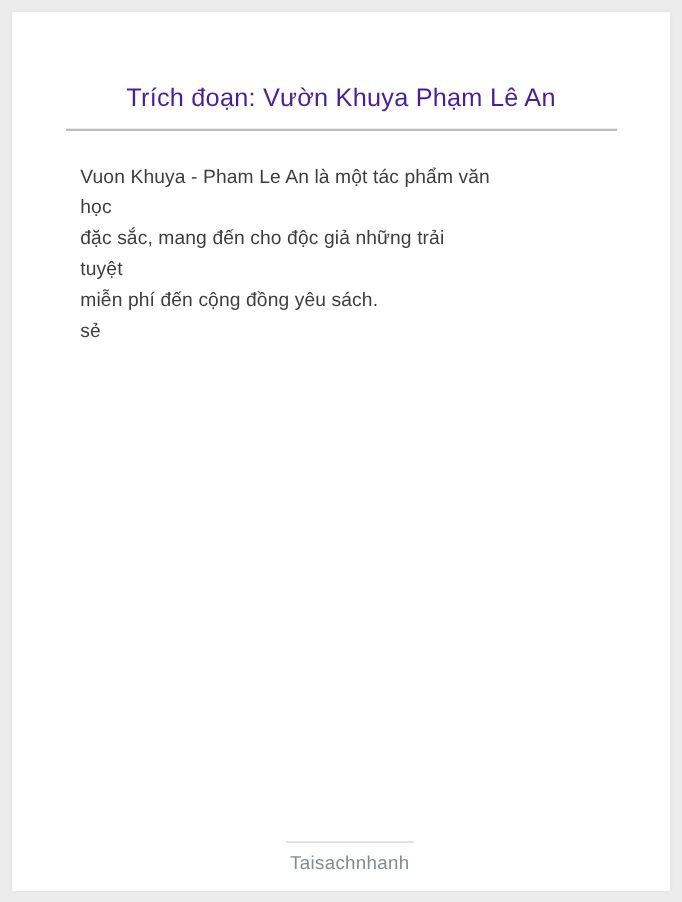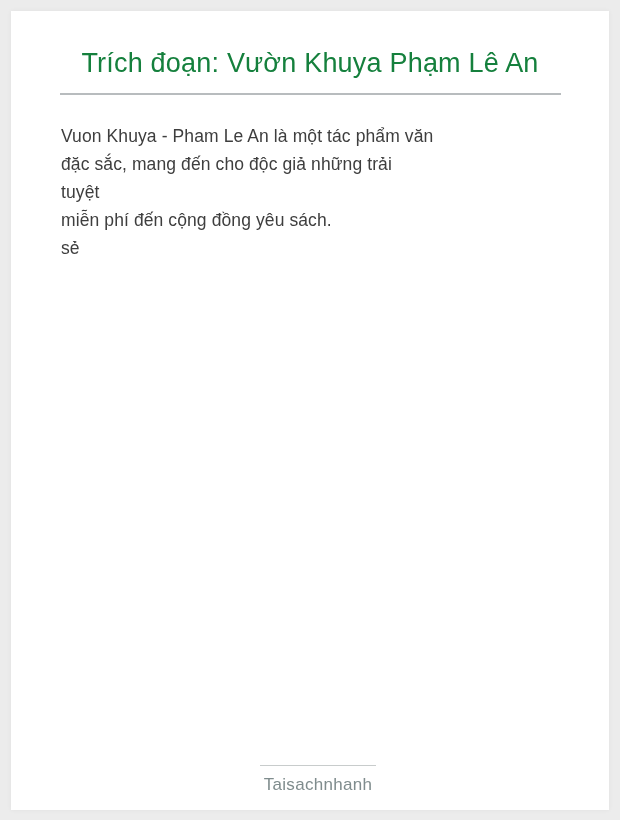--- a/index.html
+++ b/index.html
@@ -12,42 +12,43 @@
   }
   .page {
     position: relative;
     width: 598px;
     height: 799px;
     margin: 11px auto 10px auto;
     background: #ffffff;
     box-shadow: 0 0 5px rgba(0,0,0,0.05);
   }
   .page-title {
-    padding-top: 36px;
+    padding-top: 64px;
     text-align: center;
-    font-size: 27px;
+    font-size: 23px;
     font-weight: 500;
     letter-spacing: 0.2px;
-    color: #15803d;
+    color: #4c1d95;
     line-height: 1.2;
   }
   .title-divider {
     height: 0;
     border-top: 2px solid #b8bcbe;
     margin: 14px 48px 0 49px;
   }
   .excerpt {
     margin: 27px 48px 0 50px;
     font-size: 17.5px;
     line-height: 28px;
     color: #3e3e3e;
     letter-spacing: 0.1px;
   }
   .excerpt-line {
     white-space: nowrap;
+    margin-left: 12px;
   }
   .page-footer {
     position: absolute;
     left: 16px;
     right: 0;
     bottom: 15px;
     text-align: center;
   }
   .footer-divider {
     width: 116px;
@@ -65,20 +66,21 @@
 <body>
 
 <div class="page">
 
   <h1 class="page-title">Trích đoạn: Vườn Khuya Phạm Lê An</h1>
 
   <div class="title-divider"></div>
 
   <div class="excerpt">
     <div class="excerpt-line">Vuon Khuya - Pham Le An là một tác phẩm văn</div>
+    <div class="excerpt-line">học</div>
     <div class="excerpt-line">đặc sắc, mang đến cho độc giả những trải</div>
     <div class="excerpt-line">tuyệt</div>
     <div class="excerpt-line">miễn phí đến cộng đồng yêu sách.</div>
     <div class="excerpt-line">sẻ</div>
   </div>
 
   <div class="page-footer">
     <div class="footer-divider"></div>
     <div class="footer-brand">Taisachnhanh</div>
   </div>

